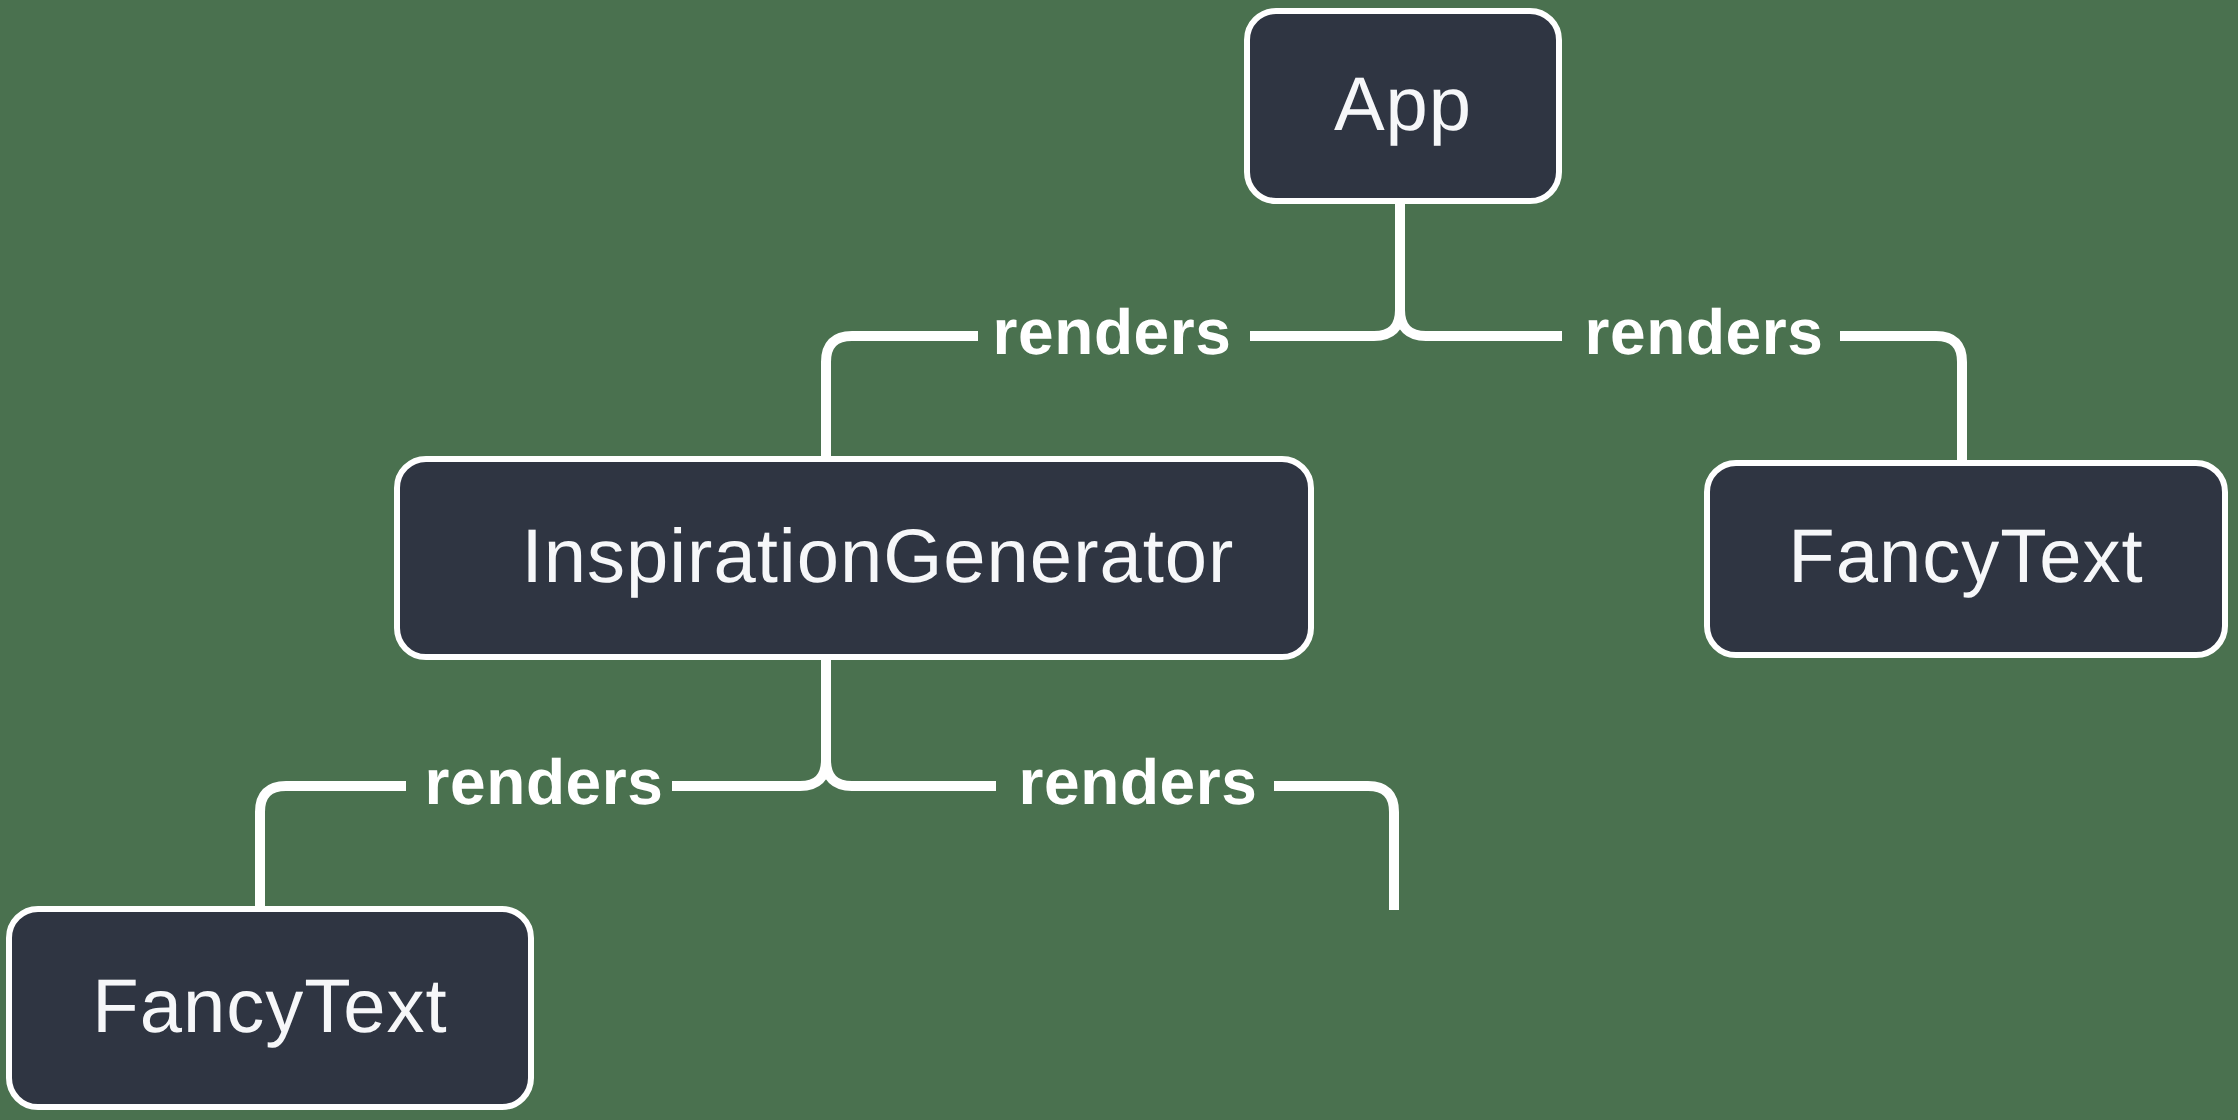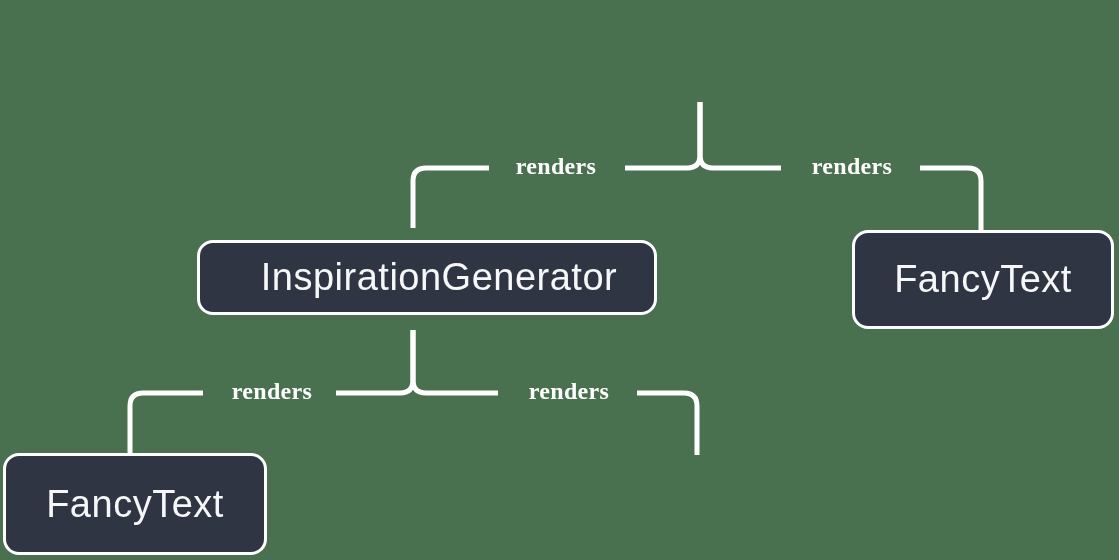--- a/index.html
+++ b/index.html
@@ -36,30 +36,29 @@
     justify-content: center;
     font-size: 38px;
     font-weight: 400;
     letter-spacing: 0.5px;
     white-space: nowrap;
   }
   .edge-label {
     position: absolute;
     transform: translate(-50%, -50%);
     color: var(--label-text, #FFFFFF);
-    font-size: 24px;
+    font-size: 32px;
     font-weight: 700;
     letter-spacing: 0.3px;
     white-space: nowrap;
     line-height: 1;
-    font-family: Liberation Serif, serif;
   }
   
   .node-app        { left: 622px; top: 4px;   width: 159px; height: 98px; }
-  .node-ig         { left: 197px; top: 240px; width: 460px; height: 75px; padding-left: 24px; }
+  .node-ig         { left: 197px; top: 228px; width: 460px; height: 102px; padding-left: 24px; }
   .node-ft-right   { left: 852px; top: 230px; width: 262px; height: 99px; }
   .node-ft-left    { left: 3px;   top: 453px; width: 264px; height: 102px; }
   .node-copyright  { left: 568px; top: 455px; width: 265px; height: 98px; }
   
   .label-l1-left  { left: 556px; top: 166px; }
   .label-l1-right { left: 852px; top: 166px; }
   .label-l2-left  { left: 272px; top: 391px; }
   .label-l2-right { left: 569px; top: 391px; }
 </style>
 </head>
@@ -73,20 +72,23 @@
     <path d="M489 168 H426 Q413 168 413 181 V228"></path>
     <path d="M700 102 V155 Q700 168 713 168 H781"></path>
     <path d="M920 168 H968 Q981 168 981 181 V230"></path>
 
     <path d="M413 330 V380 Q413 393 400 393 H336"></path>
     <path d="M203 393 H143 Q130 393 130 406 V453"></path>
     <path d="M413 330 V380 Q413 393 426 393 H498"></path>
     <path d="M637 393 H684 Q697 393 697 406 V455"></path>
   </svg>
 
+  <div class="node node-app">
+    <span>App</span>
+  </div>
 
   <div class="node node-ig">
     <span>InspirationGenerator</span>
   </div>
 
   <div class="node node-ft-right">
     <span>FancyText</span>
   </div>
 
   <div class="node node-ft-left">

